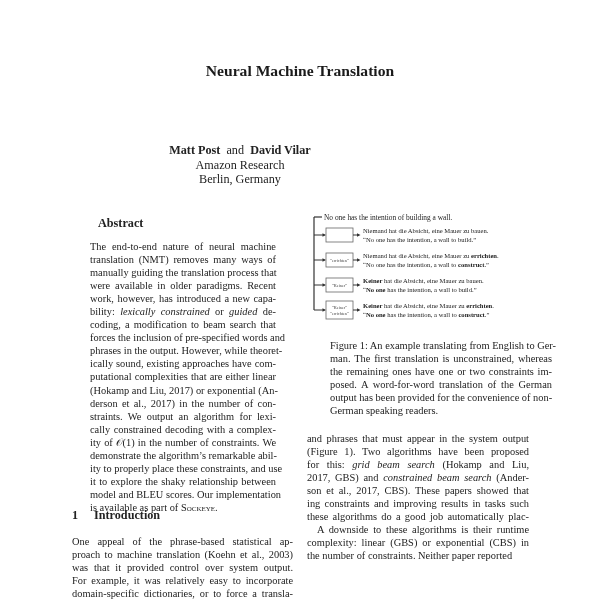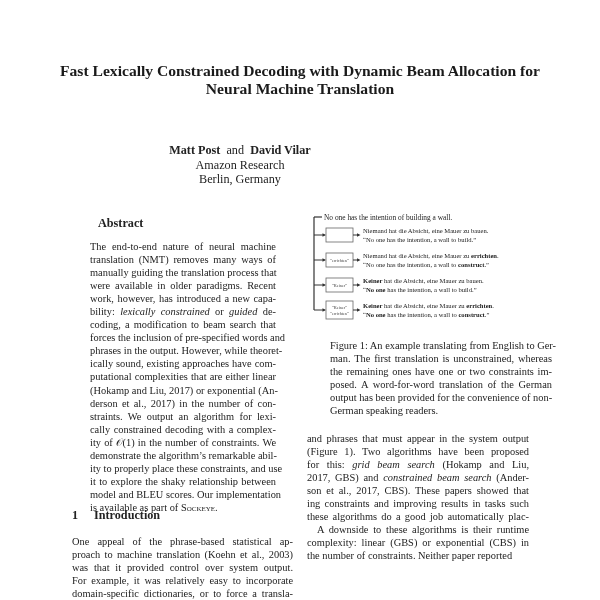--- a/index.html
+++ b/index.html
@@ -20,21 +20,20 @@
   .caption { left:307px; width:222px; top:339px;margin-left:23px; }
   .rightcol { left:307px; width:222px; top:432px; }
   .indent { padding-left:10px; }
   .fig { left:305px; top:208px; width:240px; height:120px; }
   .sc { font-variant:small-caps; }
 </style>
 </head>
 <body>
 
 <div class="abs title">
-  <div>Fast Lexically Constrained Decoding with Dynamic Beam Allocation for</div>
   <div>Neural Machine Translation</div>
 </div>
 
 <div class="abs authors">
   <div>
     <b>Matt Post</b>
     &nbsp;<span>and</span>&nbsp;
     <b>David Vilar</b>
   </div>
   <div>Amazon Research</div>

